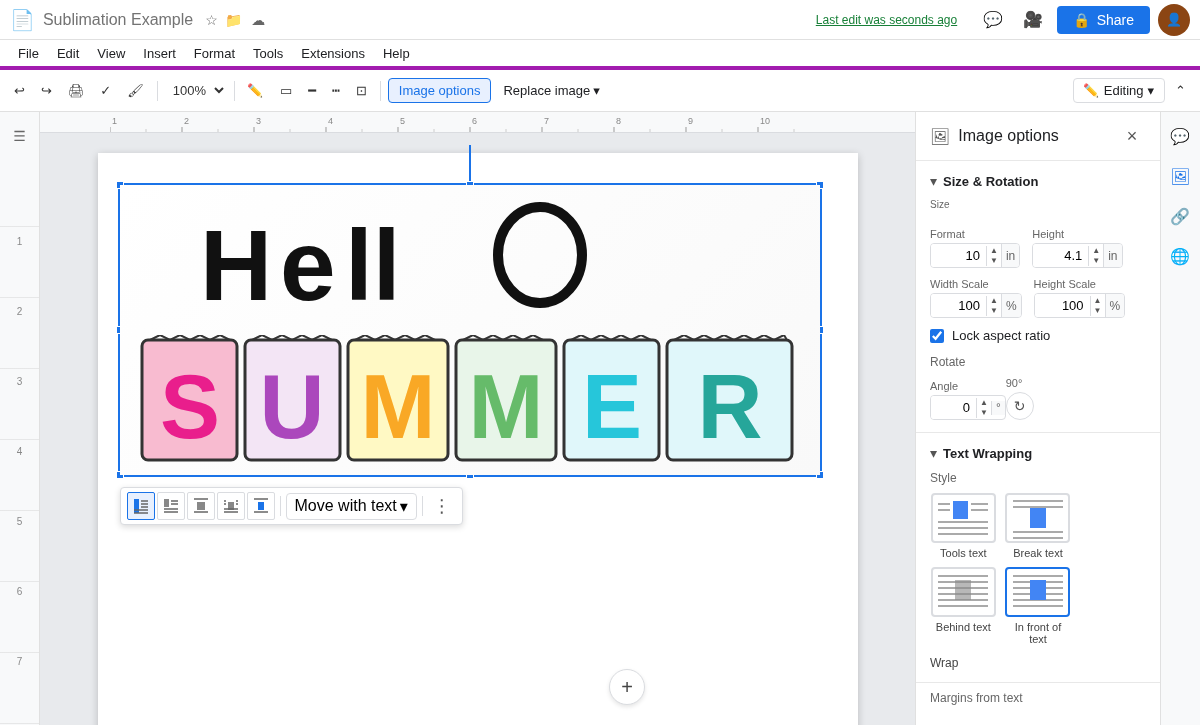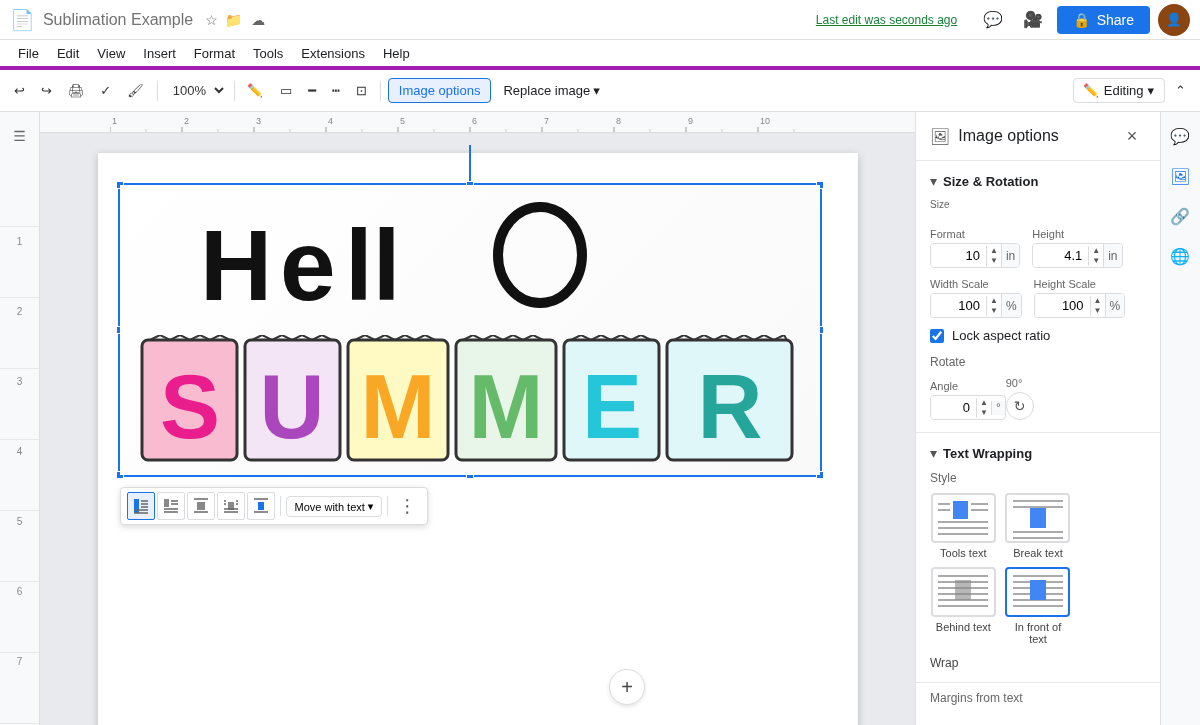--- a/index.html
+++ b/index.html
@@ -166,21 +166,21 @@
       border-radius: 2px;
       cursor: pointer;
       display: flex;
       align-items: center;
       justify-content: center;
       font-size: 11px;
       color: #333;
     }
     .img-tb-btn.active { background: #e8f0fe; border-color: #1a73e8; }
     .img-tb-divider { width: 1px; height: 20px; background: #dadce0; margin: 0 3px; }
-    .move-with-text-btn { border: 1px solid #dadce0; border-radius: 4px; padding: 3px 8px; font-size: 11px; cursor: pointer; background: #fff; display: flex; align-items: flex-end; gap: 3px; }
+    .move-with-text-btn { border: 1px solid #dadce0; border-radius: 4px; padding: 3px 8px; font-size: 16px; cursor: pointer; background: #fff; display: flex; align-items: center; gap: 3px; }
     .more-btn { width: 28px; height: 28px; border: none; background: none; cursor: pointer; font-size: 18px; color: #555; }
 
     
     #right-panel {
       width: 245px;
       background: #fff;
       border-left: 1px solid #e0e0e0;
       display: flex;
       flex-direction: column;
       overflow-y: auto;

